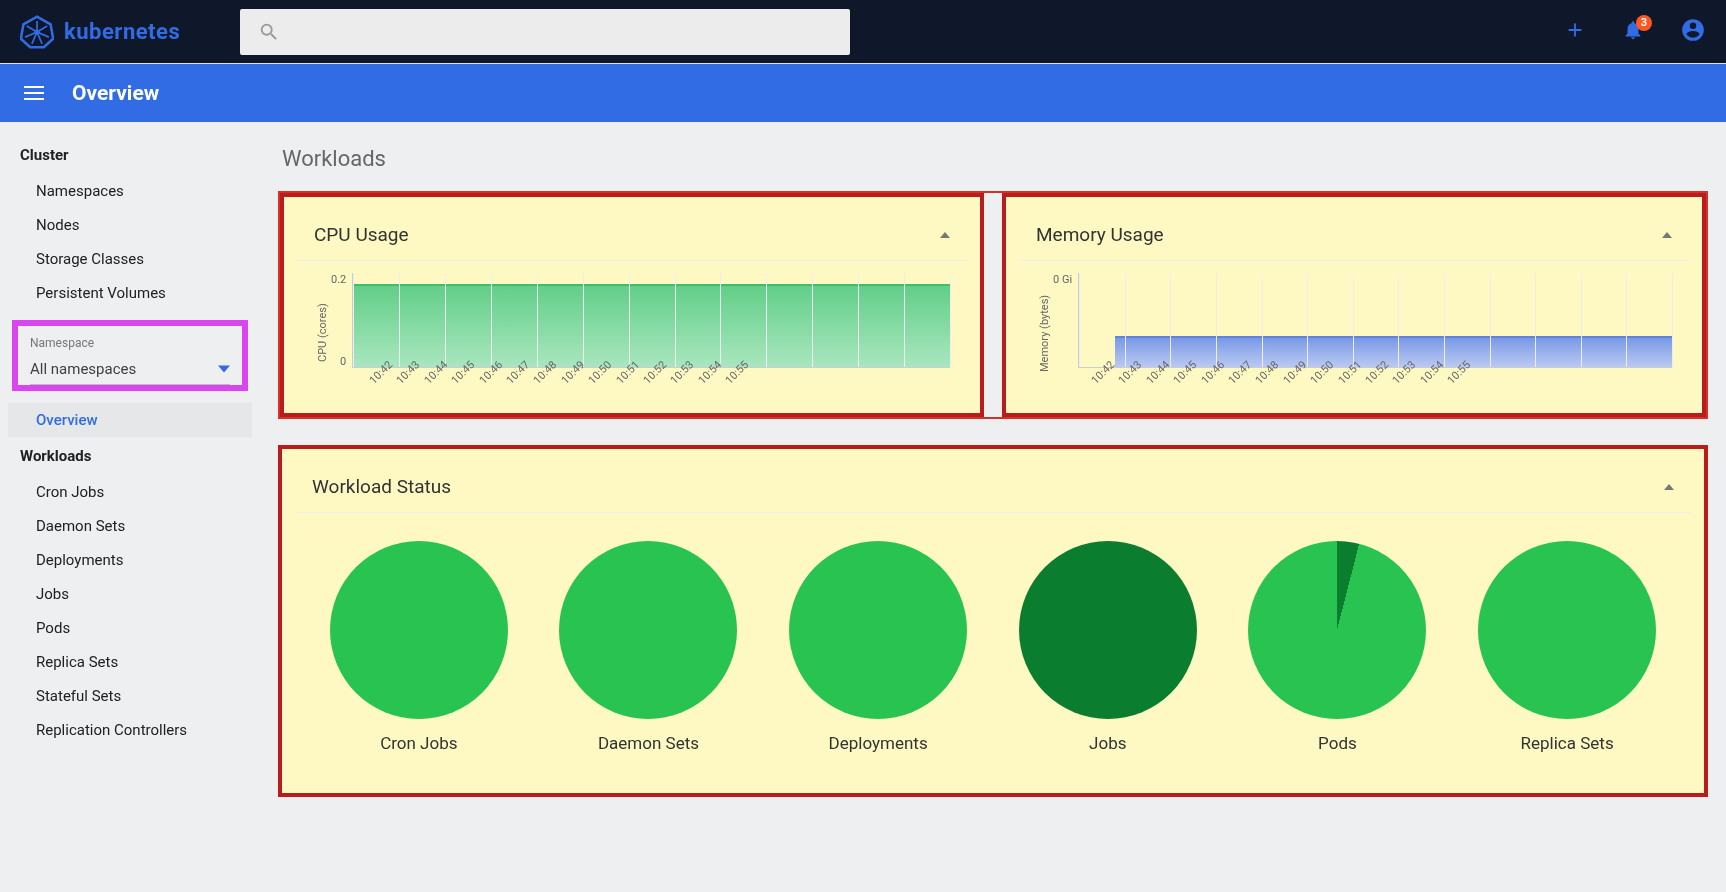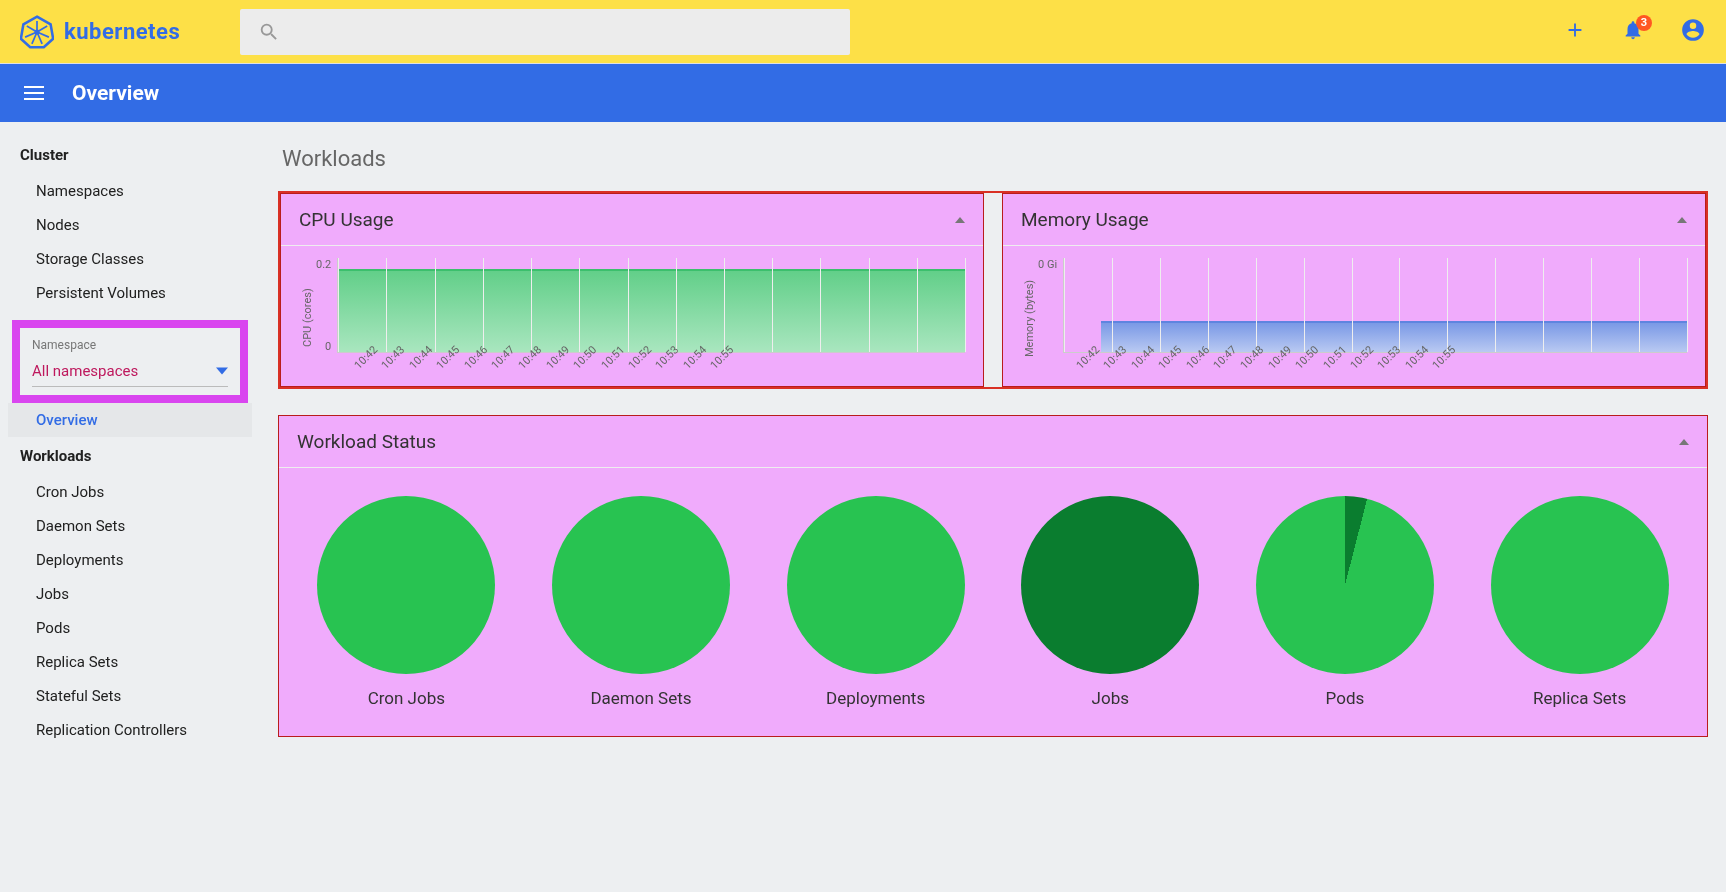--- a/index.html
+++ b/index.html
@@ -5,21 +5,21 @@
   * { box-sizing: border-box; margin: 0; padding: 0; }
   body {
     font-family: Roboto, "Helvetica Neue", Arial, sans-serif;
     background: #edeff1;
     color: #212121;
     width: 1726px;
   }
   
   .topbar {
     height: 64px;
-    background: #fde047;
+    background: #0f172a;
     display: flex;
     align-items: center;
     padding: 0 20px;
     border-bottom: 1px solid #e0e0e0;
   }
   .logo { display: flex; align-items: center; gap: 10px; margin-right: 60px; }
   .logo-text { color: #326ce5; font-weight: 700; font-size: 22px; letter-spacing: 0.5px; }
   .logo-mark {
     width: 34px; height: 34px;
   }
@@ -54,40 +54,40 @@
   
   .layout { display:flex; }
   .sidebar {
     width: 260px; background:#edeff1; padding: 14px 8px 40px 8px;
     font-size: 15px;
   }
   .sidebar .section-title { font-weight:700; padding: 10px 12px; }
   .sidebar .item { padding: 8px 12px 8px 28px; color:#212121; cursor:pointer;}
   .sidebar .item.active { color:#326ce5; background:#e5e7e9; font-weight:500; }
   .ns-box {
-    margin: 10px 4px 0 4px;
-    border: 8px solid #d946ef;
-    padding: 10px 12px 8px 12px;
+    margin: 10px 4px 12px 4px;
+    border: 6px solid #d946ef;
+    padding: 10px 12px 0 12px;
     position: relative;
   }
   .ns-label { font-size:12px; color:#777; margin-bottom:10px; }
-  .ns-select { display:flex; justify-content:space-between; align-items:center; font-size:15px; color:#be185d; border-bottom:1px solid #bbb; padding-bottom:6px;}
+  .ns-select { display:flex; justify-content:space-between; align-items:center; font-size:15px; color:#404040; border-bottom:1px solid #bbb; padding-bottom:6px;}
   .ns-select svg { color:#326ce5; }
 
   .main { flex:1; padding: 18px 18px 30px 18px; position:relative;}
   .page-title { font-size:22px; color:#666; font-weight:400; margin: 6px 0 20px 4px; }
 
   .charts-row {
     display:flex; gap:18px;
     border: 2px solid #d93025;
     padding: 0;
   }
   .card {
-    background:#f0abfc; border:1px solid #b91c1c;
-    flex:1; padding:0;
+    background:#fef9c3; border:4px solid #b91c1c;
+    flex:1; padding:12px;
   }
   .card-header {
     display:flex; justify-content:space-between; align-items:center;
     padding: 14px 18px; border-bottom:1px solid #eee;
     font-size:19px; color:#333;
   }
   .card-body { padding: 12px 18px 8px 18px; }
 
   .chart-wrap { display:flex; }
   .ylabel { writing-mode: vertical-rl; transform: rotate(180deg); font-size:11px; color:#666; padding:4px 2px; text-align:center; }

